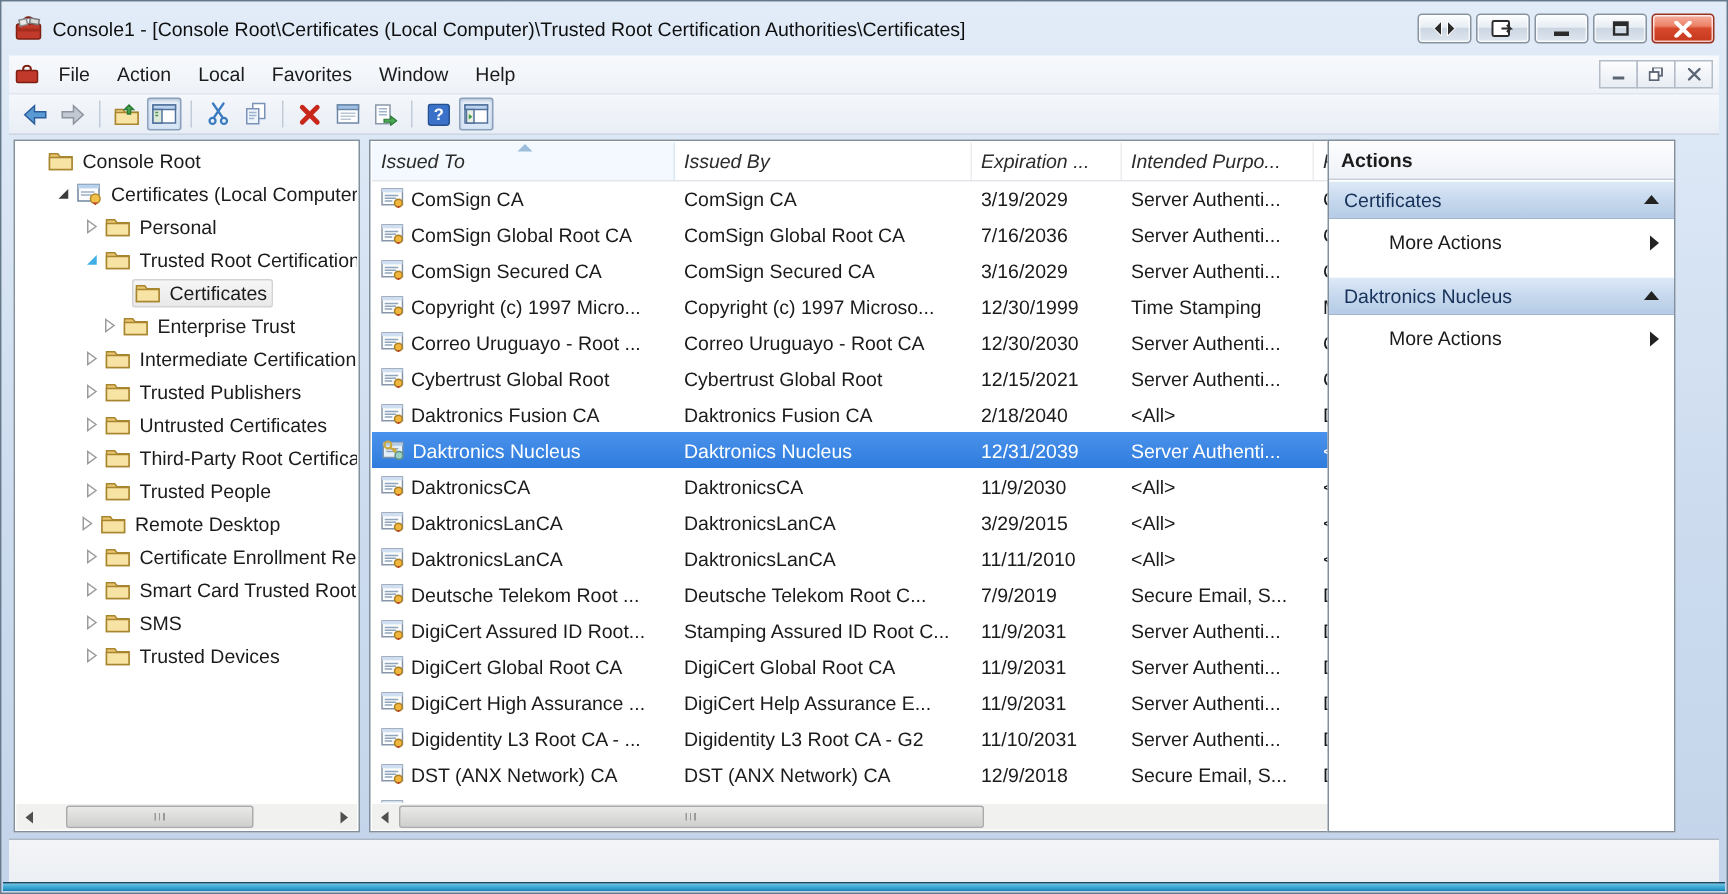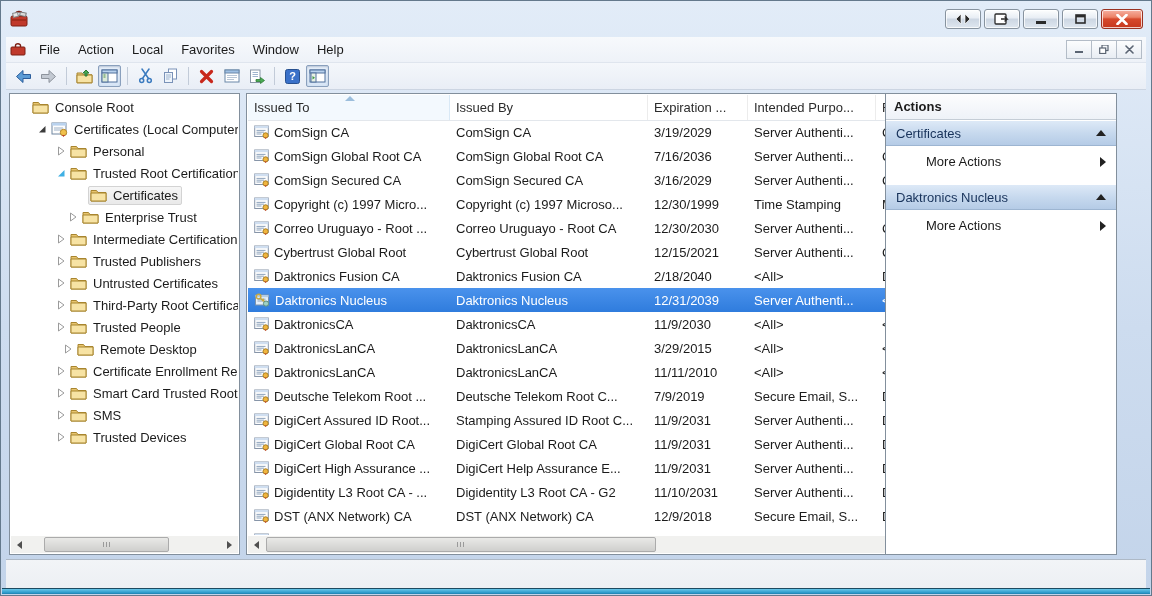--- a/index.html
+++ b/index.html
@@ -38,21 +38,21 @@
   .tree-row { height:22px; display:flex; align-items:center; white-space:nowrap; cursor:default; }
   .expander { width:16px; height:16px; flex:0 0 16px; display:flex; align-items:center; justify-content:center; }
   .tree-ico { width:18px; height:16px; flex:0 0 18px; display:flex; align-items:center; justify-content:center; margin-right:3px; }
   .tree-label { padding:1px 3px; }
   .tree-row.selected .sel-wrap { background:linear-gradient(180deg,#f6f6f6,#e9e9e9); border:1px solid #d3d3d3; border-radius:2px; }
   .sel-wrap { display:flex; align-items:center; }
 
   
   .grid-row { display:grid; grid-template-columns:202px 198px 100px 128px 1fr; }
   .list-header { height:26px; border-bottom:1px solid #e3e7ec; background:#fff; }
-  .hcell { position:relative; padding:5px 6px 0 6px; border-right:1px solid #ececec; color:#2c2c2c; white-space:nowrap; overflow:hidden; }
+  .hcell { position:relative; padding:5px 6px 0 6px; border-right:1px solid #ececec; color:#2c2c2c; white-space:nowrap; overflow:hidden;font-style:italic; }
   .hcell.sorted { background:#f3f9fe; border-right:1px solid #d9e9f6; }
   .sort-arrow { position:absolute; top:1px; left:50%; margin-left:-4px; width:0; height:0; border-left:5px solid transparent; border-right:5px solid transparent; border-bottom:5px solid #9cbedc; }
   .list-body { position:absolute; top:26px; left:1px; right:18px; bottom:18px; overflow:hidden; }
   .lrow { height:24px; align-items:center; cursor:default; }
   .lcell { padding:0 6px; white-space:nowrap; overflow:hidden; display:flex; align-items:center; gap:4px; }
   .lrow.selected { background:linear-gradient(180deg,#4a92ec,#2f7cdd); color:#fff; }
   .partial-row { height:7px; overflow:hidden; }
 
   
   .sb { position:absolute; background:#f1f1ef; }
@@ -92,20 +92,21 @@
   <div class="titlebar">
     <span>
         <svg width="20" height="18" viewBox="0 0 20 18">
           <rect x="2" y="6" width="16" height="10" rx="1.5" fill="#c0392b" stroke="#7d1f13"></rect>
           <rect x="2" y="9" width="16" height="2" fill="#a32c1c"></rect>
           <path d="M7 6 v-2.2 a3 2.2 0 0 1 6 0 V6" fill="none" stroke="#7d1f13" stroke-width="1.6"></path>
           <rect x="4" y="3" width="5" height="4" fill="#e8e8e8" stroke="#888" transform="rotate(-12 6 5)"></rect>
           <rect x="11" y="2.5" width="6" height="3.5" fill="#d9d9d9" stroke="#777" transform="rotate(10 14 4)"></rect>
         </svg>
       </span>
+    <span class="title-text">Console1 - [Console Root\Certificates (Local Computer)\Trusted Root Certification Authorities\Certificates]</span>
     <span class="caption-btns">
       <span class="cap-btn">
           <svg width="16" height="10" viewBox="0 0 16 10">
             <path d="M6 0 L1 5 L6 10 Z" fill="#2b2b2b" stroke="#fff" stroke-width=".7"></path>
             <path d="M10 0 L15 5 L10 10 Z" fill="#2b2b2b" stroke="#fff" stroke-width=".7"></path>
           </svg>
         </span>
       <span class="cap-btn">
           <svg width="16" height="12" viewBox="0 0 16 12">
             <rect x="1" y="1" width="11" height="10" rx="1" fill="#fff" stroke="#2b2b2b" stroke-width="1.3"></rect>
@@ -433,21 +434,21 @@
           <span class="sel-wrap">
             <span class="tree-ico">
               <svg width="17" height="14" viewBox="0 0 17 14">
                 <path d="M1 2.5 h5.5 l1.5 2 H16 v8.5 H1 Z" fill="#e8c56f" stroke="#a8852f"></path>
                 <path d="M1 5 h15 v8 H1 Z" fill="#f7e3a4" stroke="#a8852f"></path>
               </svg>
             </span>
             <span class="tree-label">Trusted People</span>
           </span>
         </div>
-        <div class="tree-row" style="padding-left: 49px;">
+        <div class="tree-row" style="padding-left: 39px;">
           <span class="expander">
             <svg width="10" height="10" viewBox="0 0 10 10">
               <path d="M2.5 1 L8 5 L2.5 9 Z" fill="#fff" stroke="#9b9b9b"></path>
             </svg>
           </span>
           <span class="sel-wrap">
             <span class="tree-ico">
               <svg width="17" height="14" viewBox="0 0 17 14">
                 <path d="M1 2.5 h5.5 l1.5 2 H16 v8.5 H1 Z" fill="#e8c56f" stroke="#a8852f"></path>
                 <path d="M1 5 h15 v8 H1 Z" fill="#f7e3a4" stroke="#a8852f"></path>

